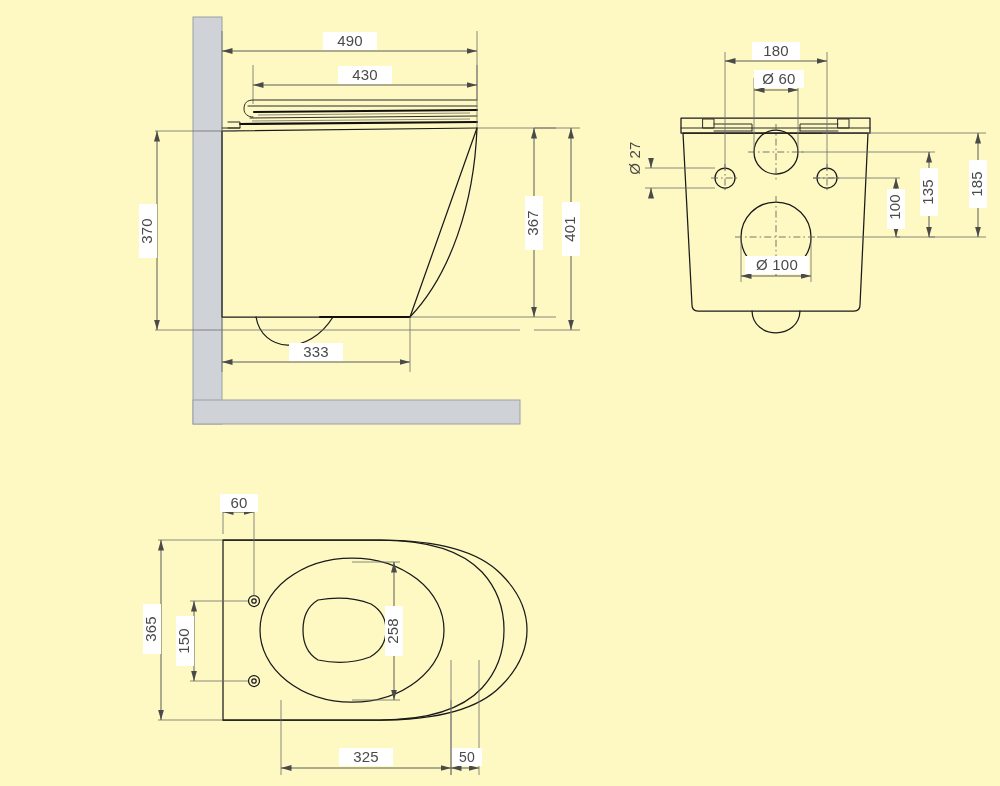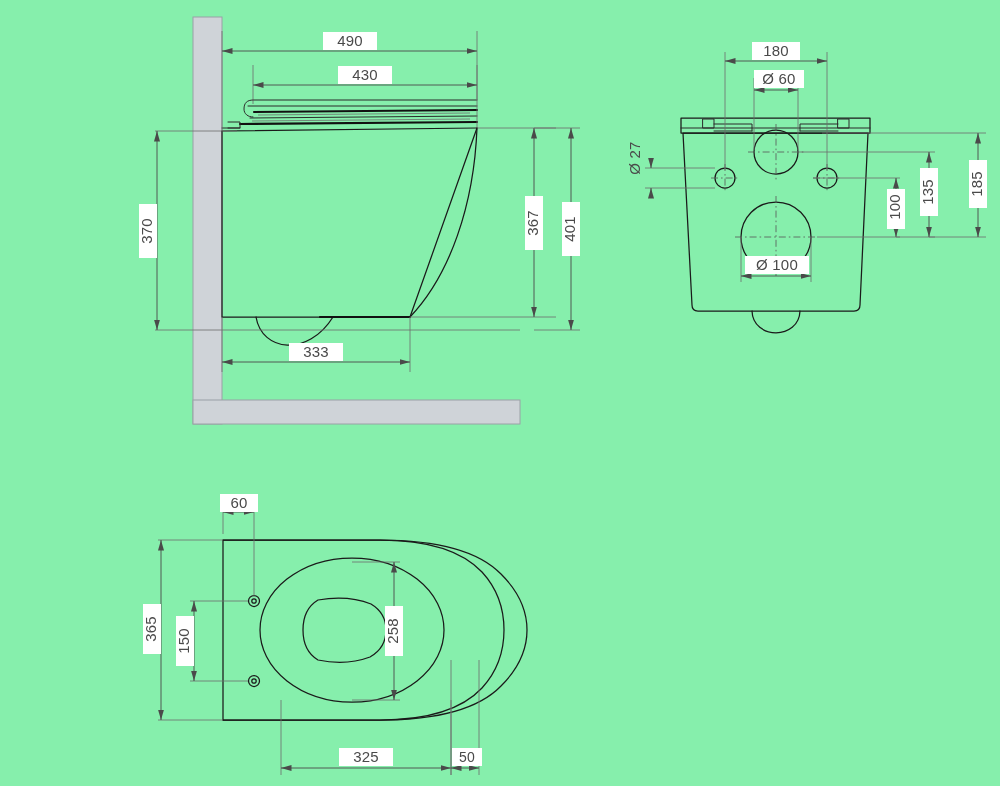--- a/index.html
+++ b/index.html
@@ -7,21 +7,21 @@
     padding: 0;
     background: #ffffff;
   }
   body {
     font-family: "Liberation Sans", sans-serif;
   }
   #sheet {
     position: relative;
     width: 1000px;
     height: 786px;
-    background: #86efac;
+    background: #fef9c3;
     overflow: hidden;
   }
   svg#drawing {
     position: absolute;
     left: 0;
     top: 0;
     width: 1000px;
     height: 786px;
     display: block;
   }

